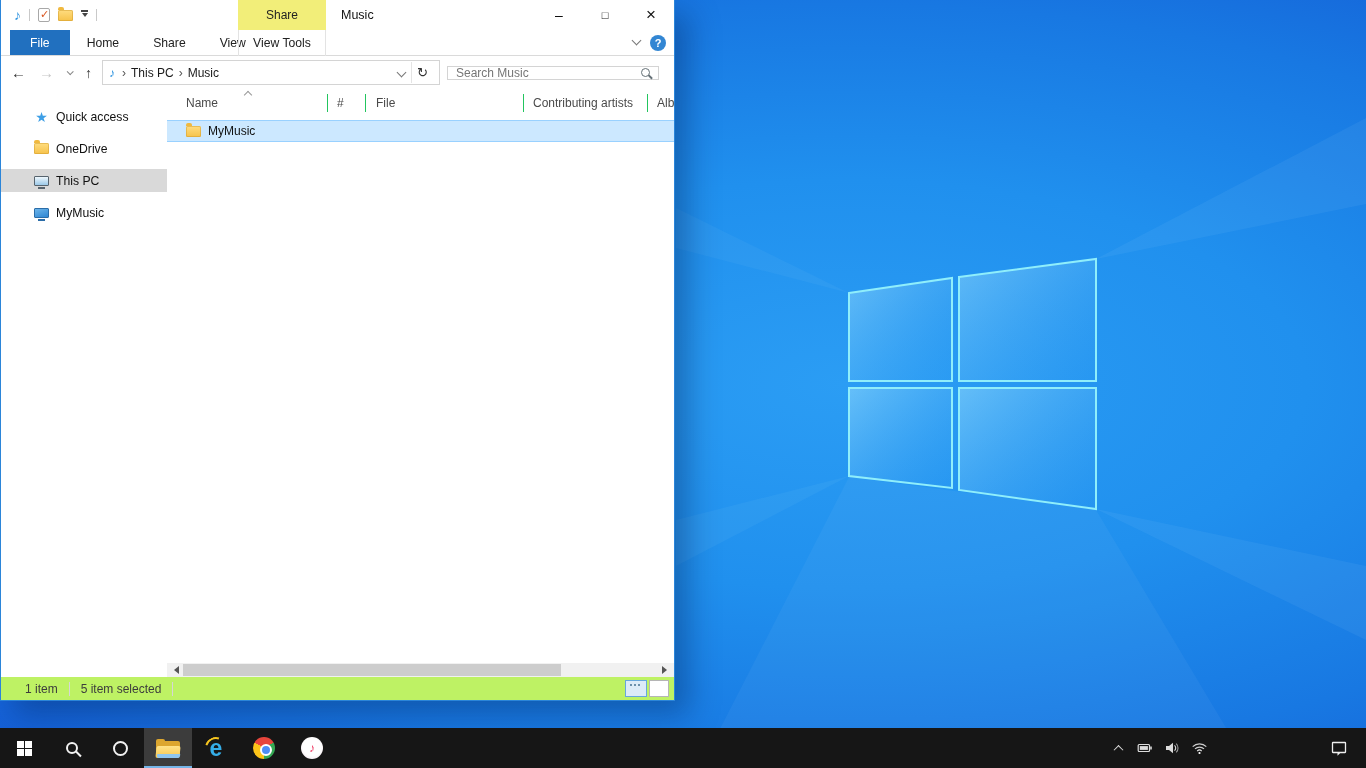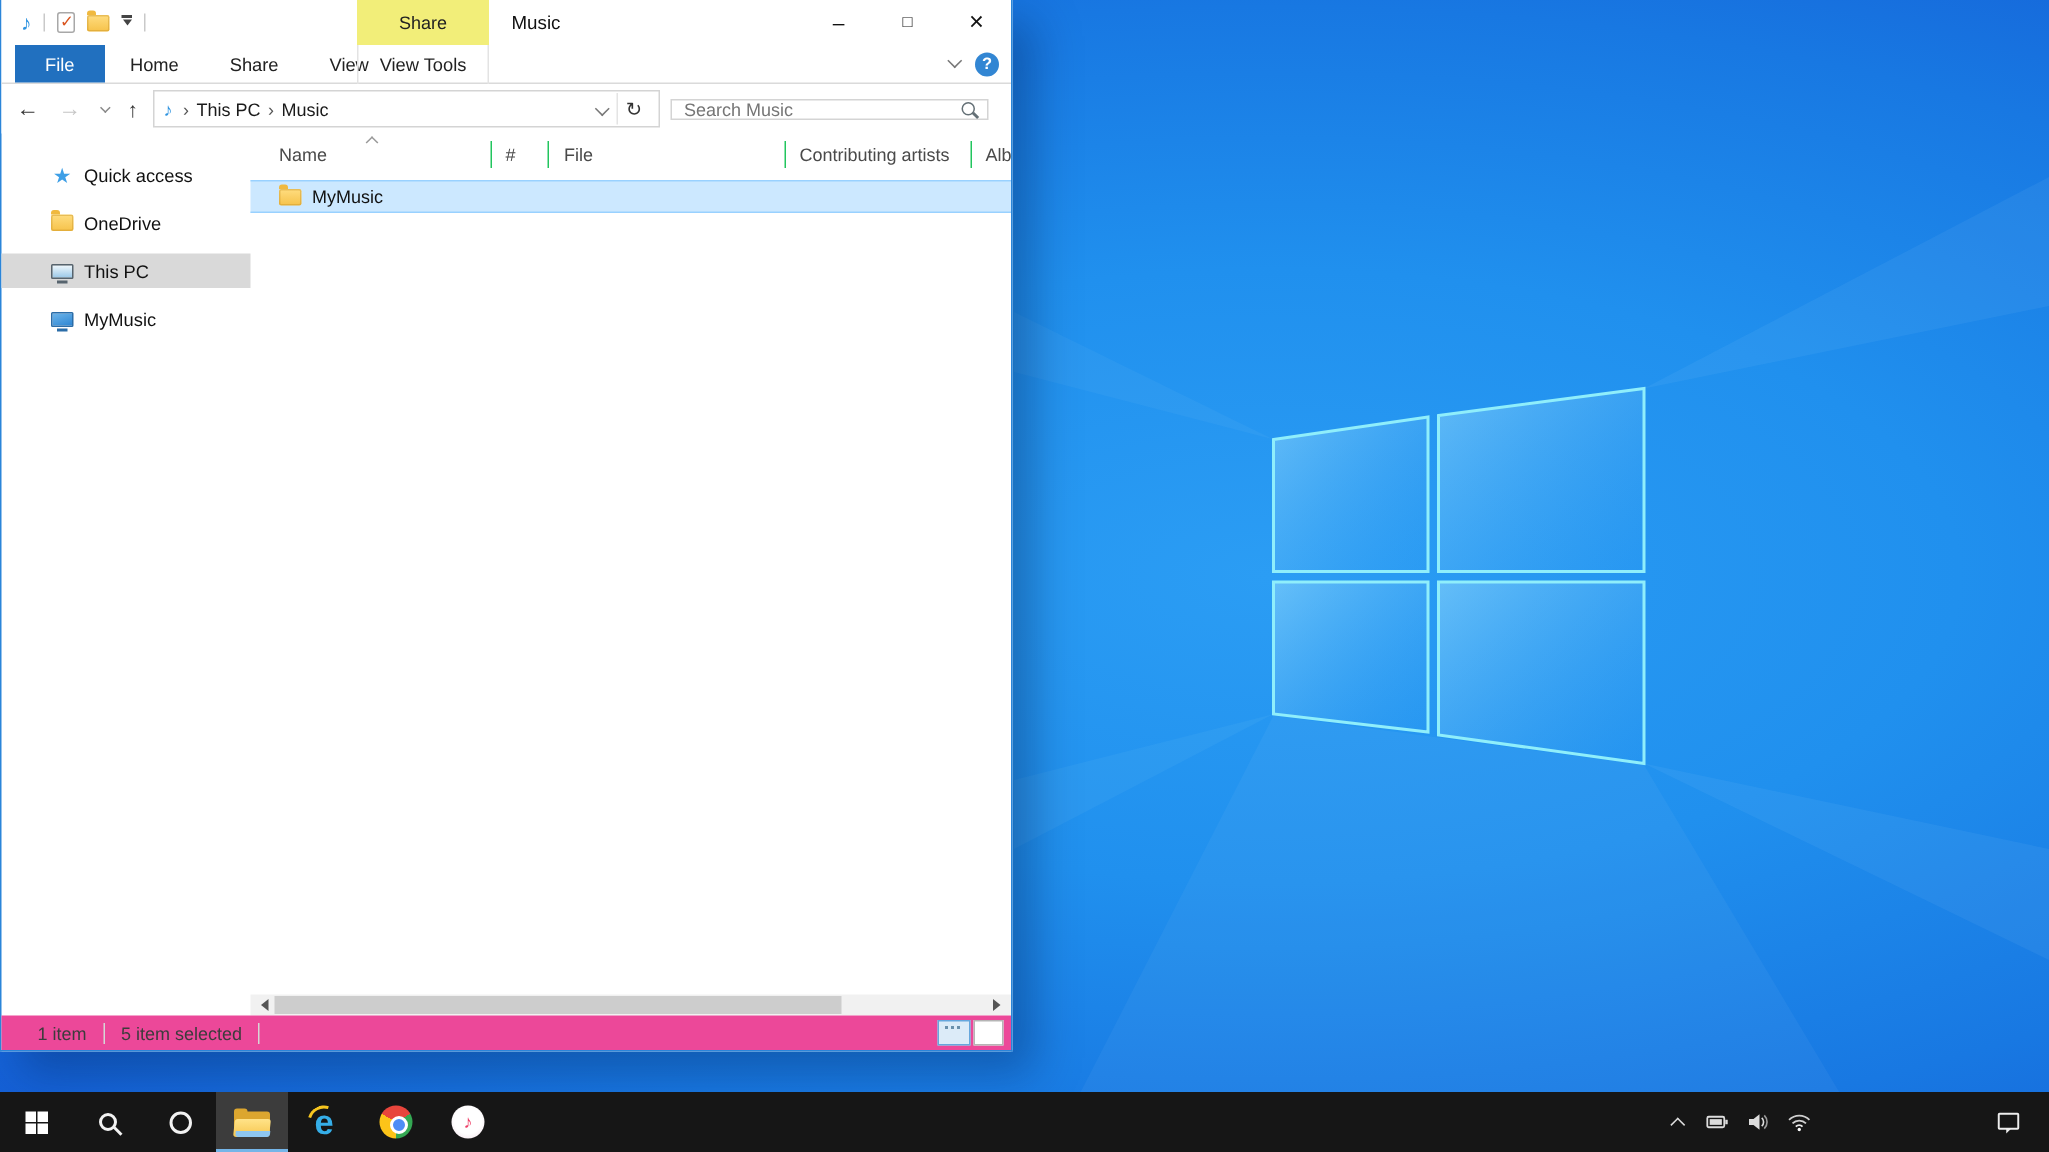--- a/index.html
+++ b/index.html
@@ -123,21 +123,21 @@
   
   .hscroll { position:absolute; left:0; right:0; bottom:0; height:14px; background:#f1f1f1; }
   .harrow { position:absolute; top:3px; width:0; height:0; border:4px solid transparent; }
   .harrow.left  { left:3px;  border-right:5px solid #555; }
   .harrow.right { right:3px; border-left:5px solid #555; }
   .hthumb { position:absolute; left:16px; top:1px; height:12px; width:378px; background:#cdcdcd; }
 
   
   .statusbar { position:absolute; left:0; right:0; bottom:0; height:23px;
     display:flex; align-items:center; padding-left:24px; gap:11px;
-    font-size:12px; color:#3c3c3c; background:#ec4899; }
+    font-size:12px; color:#3c3c3c; background:#bef264; }
   .st-sep { width:1px; height:14px; background:#d6d6d6; }
   .vb-details { position:absolute; right:27px; bottom:3px; width:22px; height:17px;
     border:1px solid #66a7dd; background:#dcebf8; padding:3px 3px 3px 4px; }
   .vb-details .ln { height:1.5px; background:#6b90ac; margin-bottom:2px; margin-left:4px;
     position:relative; }
   .vb-details .ln::before { content:''; position:absolute; left:-4px; top:0; width:2px; height:1.5px;
     background:#6b90ac; }
   .vb-thumb { position:absolute; right:5px; bottom:3px; width:20px; height:17px;
     border:1px solid #b5b5b5; background:#fff; padding:2px; }
   .vb-thumb .pic { width:100%; height:100%;

